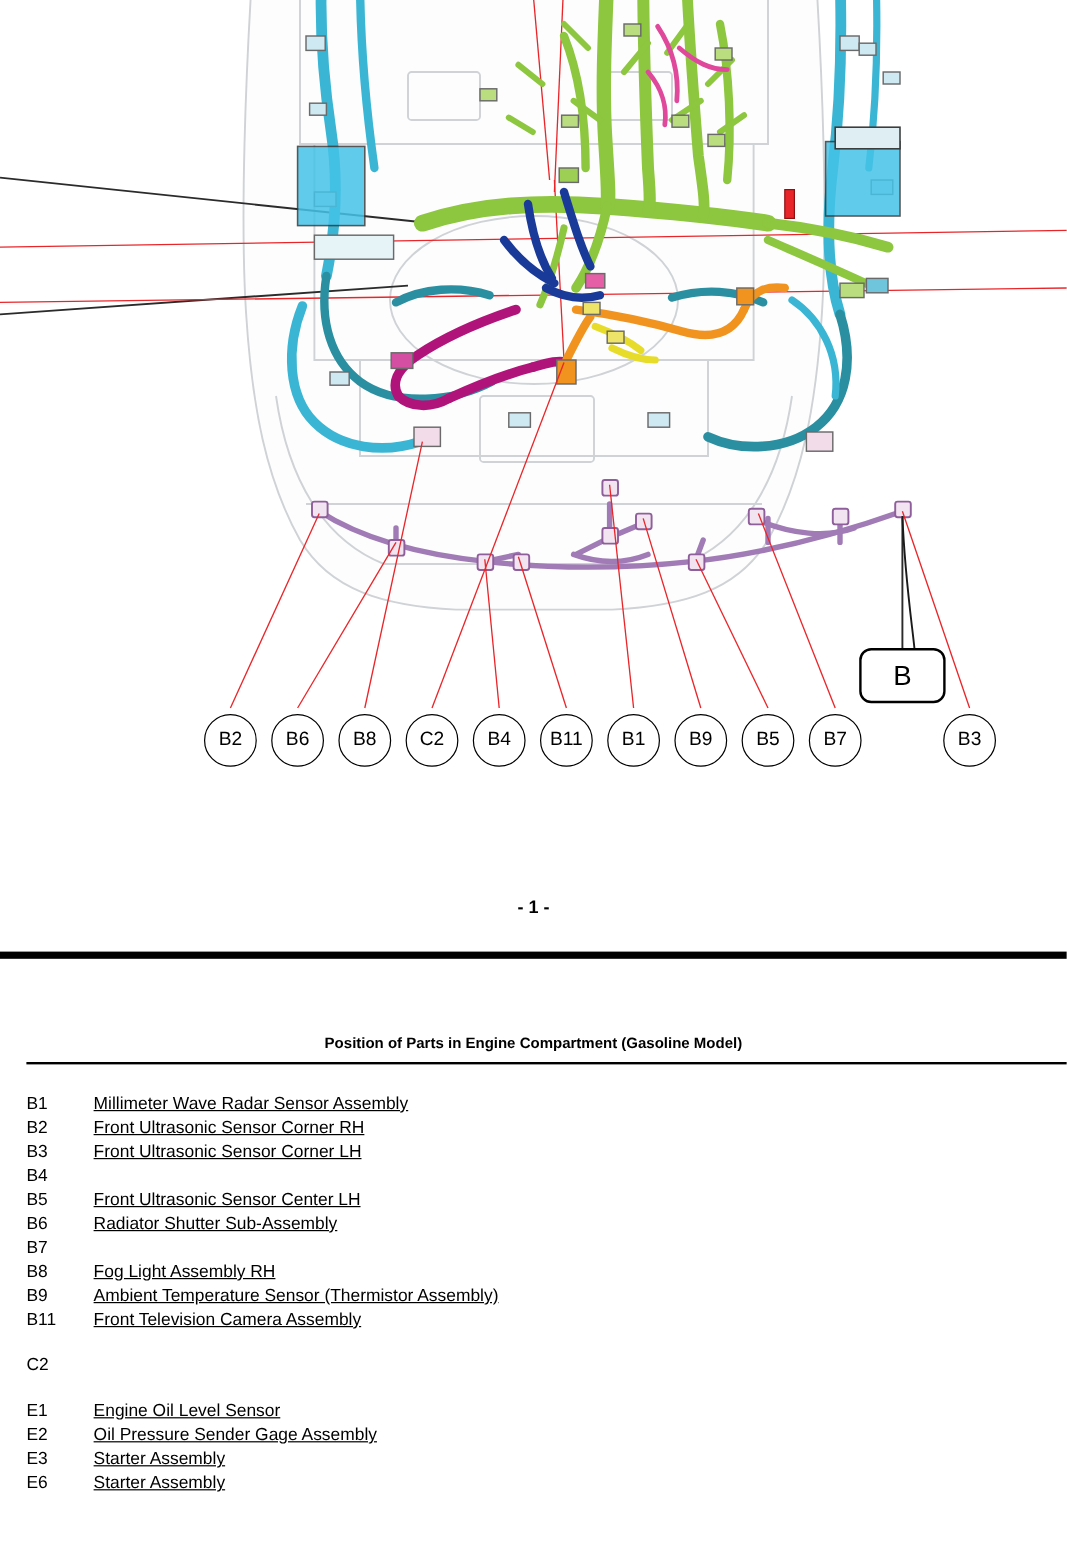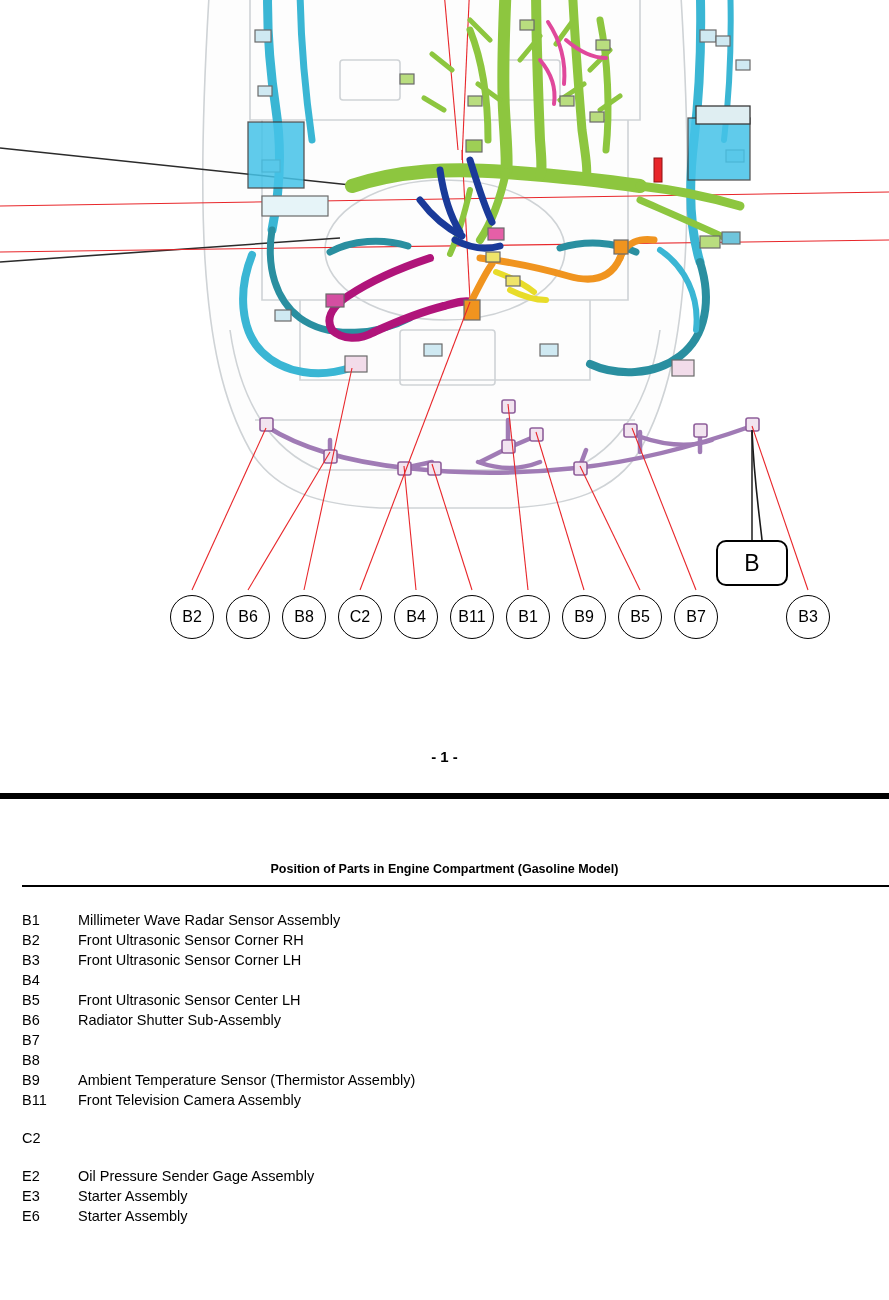--- a/index.html
+++ b/index.html
@@ -126,20 +126,21 @@
     height: 20px;
     font-size: 14.5px;
     color: #000;
   }
   .part-code {
     width: 56px;
     flex: none;
   }
   .part-desc {
     flex: 1;
+    text-decoration: underline;
   }
   .group-gap {
     height: 18px;
   }
 </style>
 </head>
 <body>
 
 <div id="page">
 
@@ -367,39 +368,44 @@
       </div>
       <div class="part-row">
         <span class="part-code">B6</span>
         <span class="part-desc">Radiator Shutter Sub-Assembly</span>
       </div>
       <div class="part-row">
         <span class="part-code">B7</span>
       </div>
       <div class="part-row">
         <span class="part-code">B8</span>
+        <span class="part-desc">Fog Light Assembly RH</span>
       </div>
       <div class="part-row">
         <span class="part-code">B9</span>
         <span class="part-desc">Ambient Temperature Sensor (Thermistor Assembly)</span>
       </div>
       <div class="part-row">
         <span class="part-code">B11</span>
         <span class="part-desc">Front Television Camera Assembly</span>
       </div>
 
       <div class="group-gap"></div>
 
       <div class="part-row">
         <span class="part-code">C2</span>
       </div>
 
       <div class="group-gap"></div>
 
       <div class="part-row">
+        <span class="part-code">E1</span>
+        <span class="part-desc">Engine Oil Level Sensor</span>
+      </div>
+      <div class="part-row">
         <span class="part-code">E2</span>
         <span class="part-desc">Oil Pressure Sender Gage Assembly</span>
       </div>
       <div class="part-row">
         <span class="part-code">E3</span>
         <span class="part-desc">Starter Assembly</span>
       </div>
       <div class="part-row">
         <span class="part-code">E6</span>
         <span class="part-desc">Starter Assembly</span>

